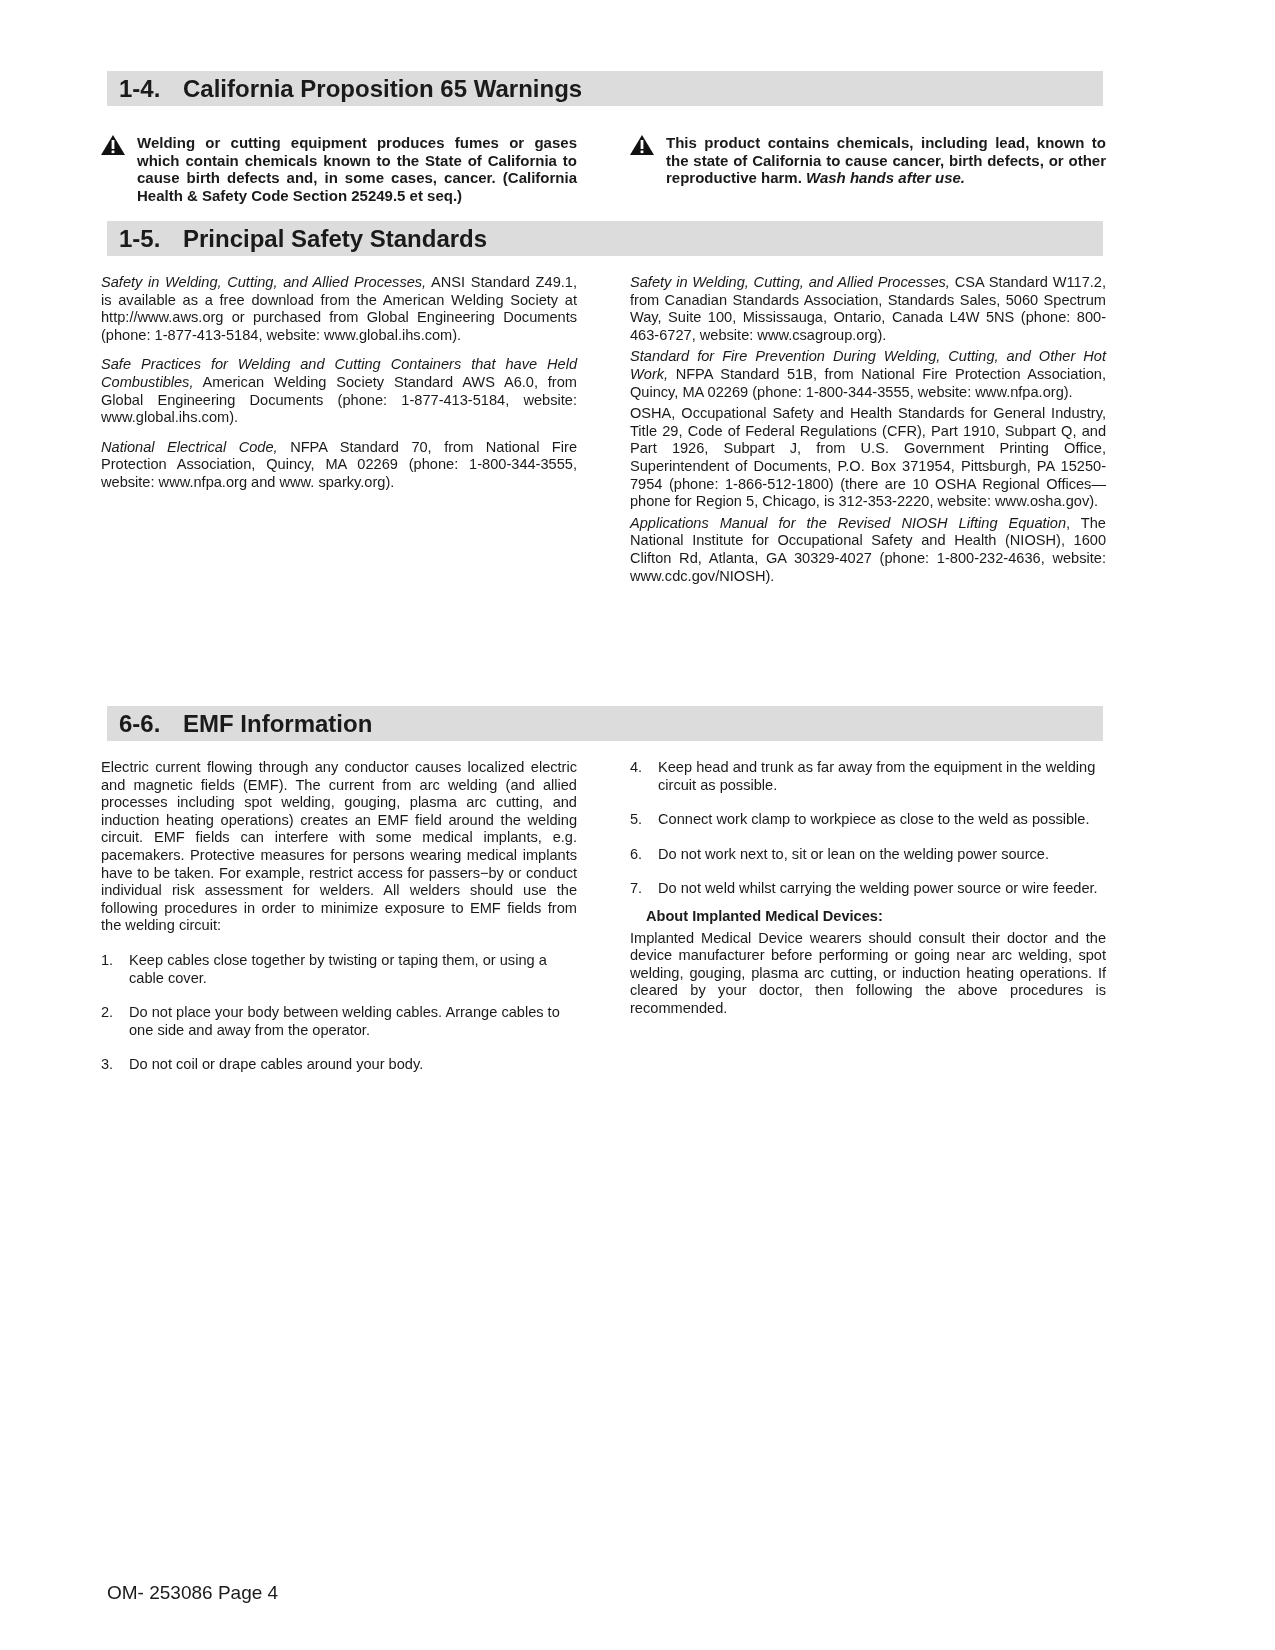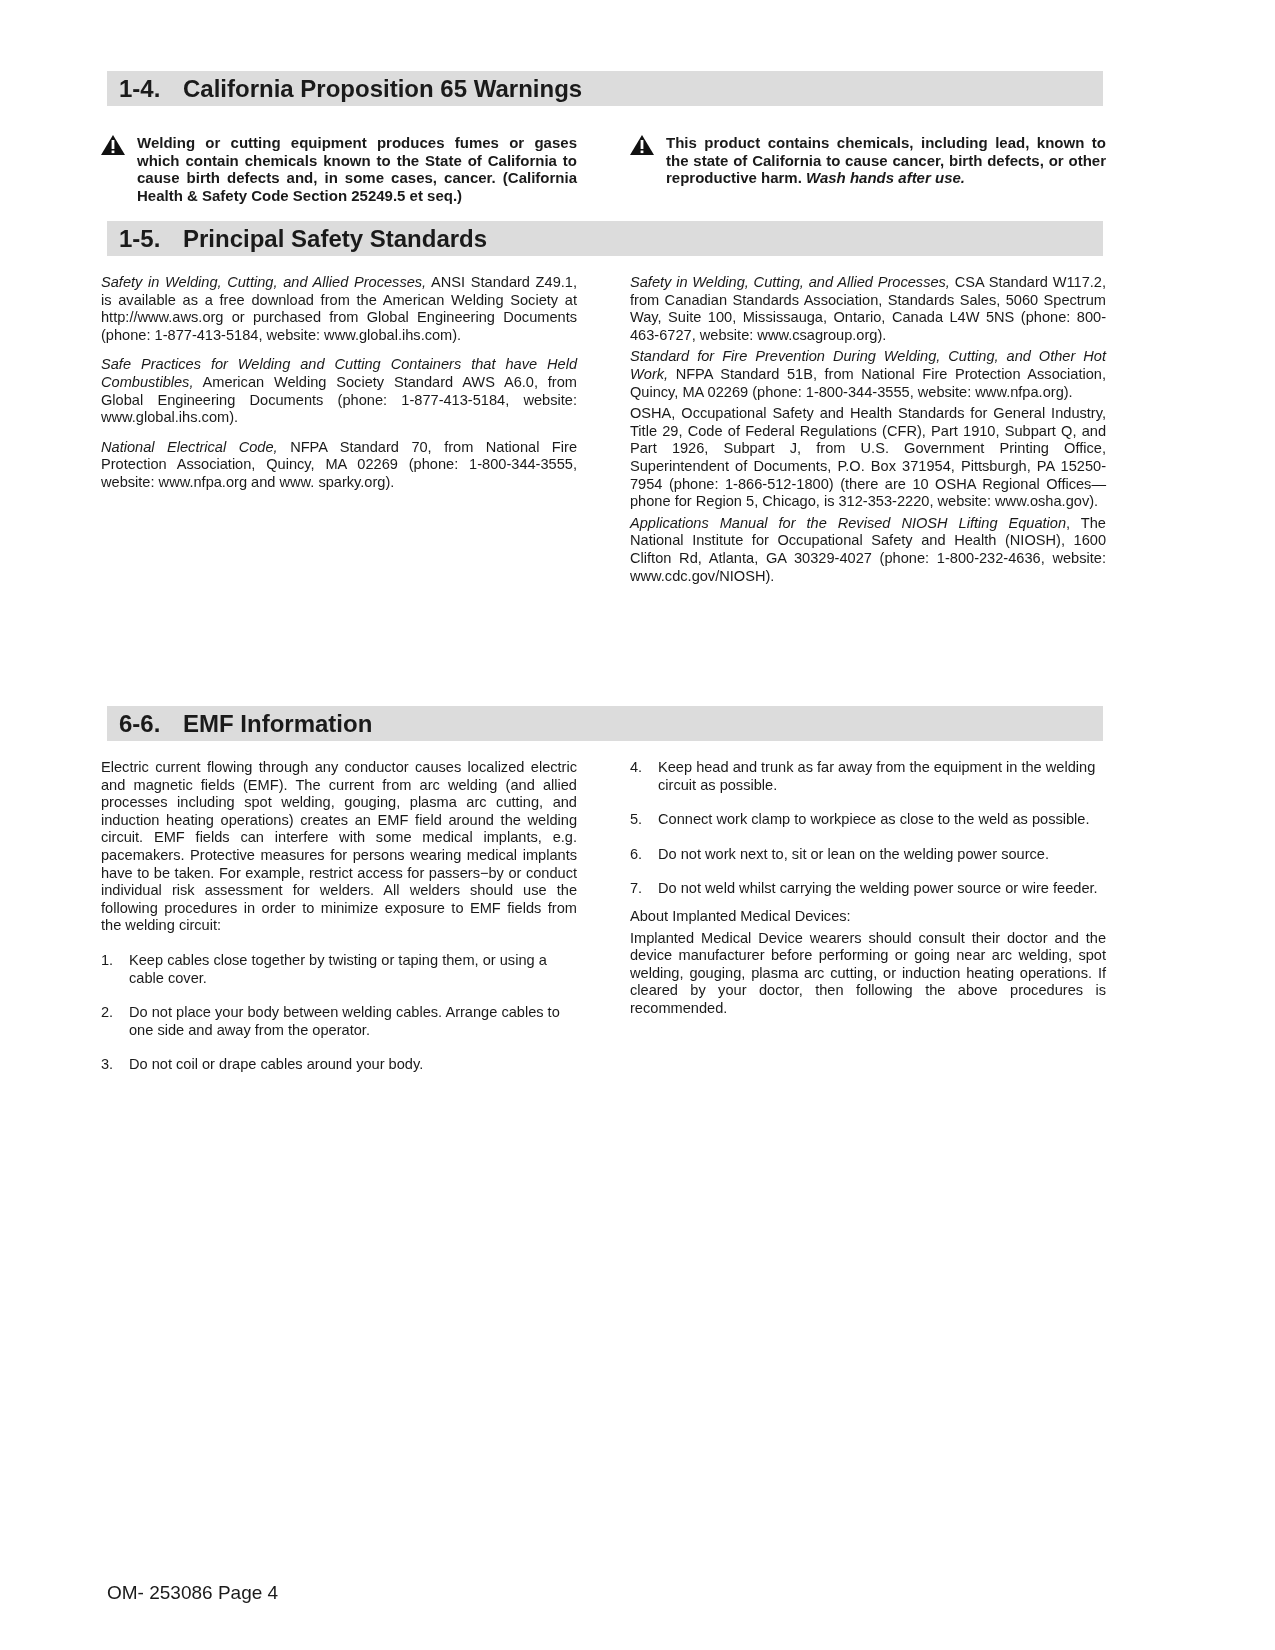--- a/index.html
+++ b/index.html
@@ -16,21 +16,21 @@
   .para i { font-style: italic; }
   .warn { display: flex; align-items: flex-start; }
   .warn .icon { flex: 0 0 36px; }
   .warn .icon svg { display: block; width: 24px; height: 20px; margin-top: 1px; }
   .warn .text { font-weight: bold; font-size: 15px; line-height: 17.6px; text-align: justify; }
   .warn .text i { font-style: italic; }
   ol.emf { list-style: none; padding: 0; margin: 0; }
   ol.emf li { display: flex; margin: 0 0 17px 0; }
   ol.emf li .n { flex: 0 0 28px; }
   ol.emf li .t { flex: 1; }
-  .subhead { font-weight: normal; margin: 0 0 4px 0; }
+  .subhead { font-weight: bold; margin: 0 0 4px 16px; }
   .footer { position: absolute; left: 107px; top: 1582px; font-size: 19px; }
 </style>
 </head>
 <body>
 
 <div class="sec-head" style="top:71px;">
   <span class="num">1-4.</span><span>California Proposition 65 Warnings</span>
 </div>
 
 <div class="col left" style="top:134px;">

